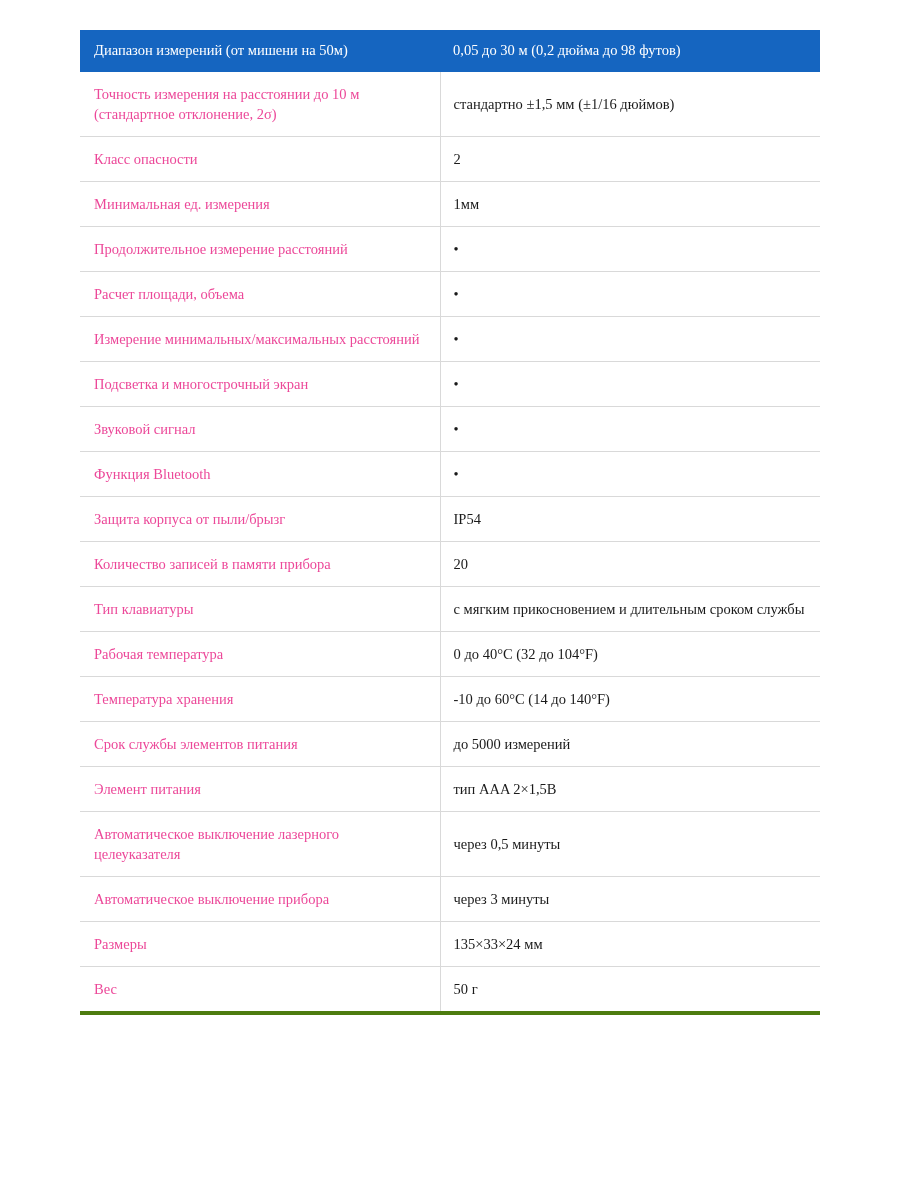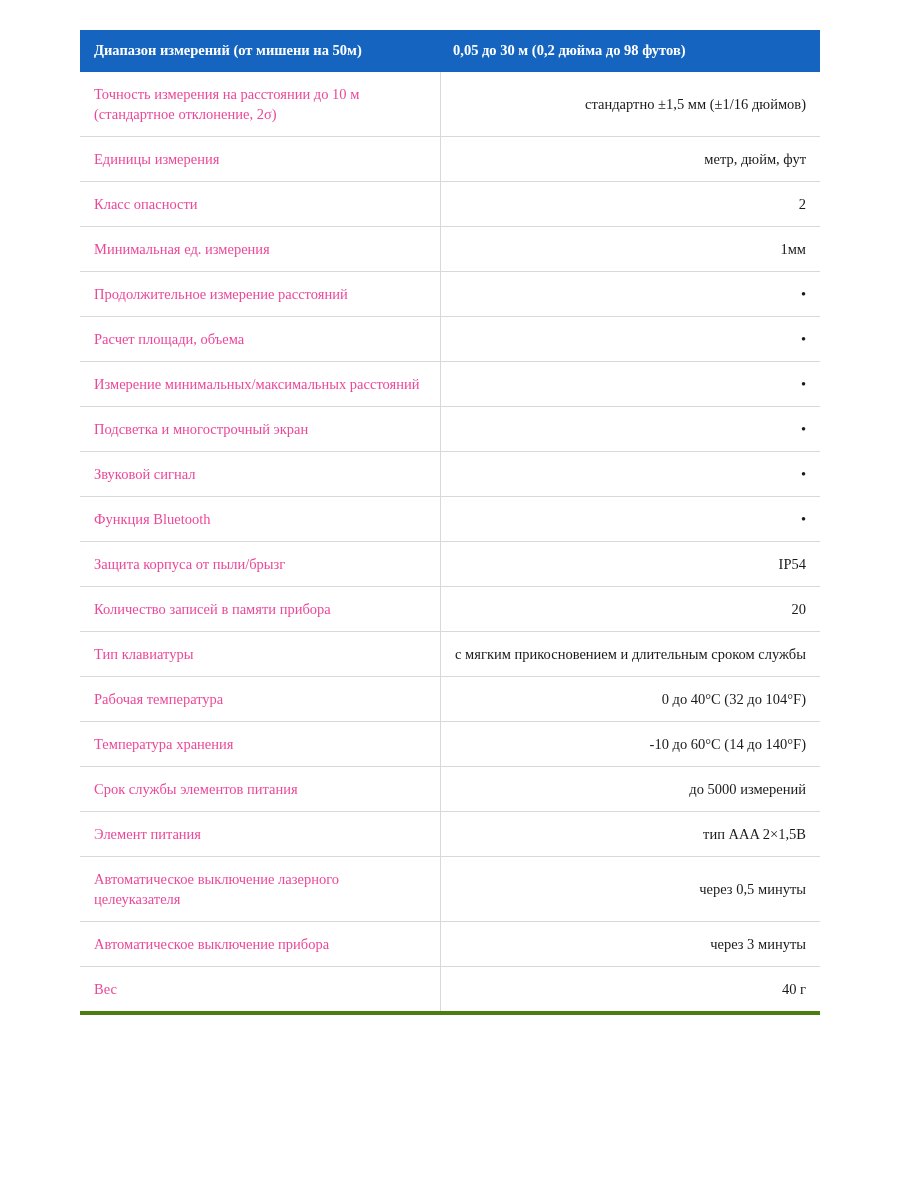--- a/index.html
+++ b/index.html
@@ -25,21 +25,21 @@
     width: 740px;
     border-collapse: collapse;
     table-layout: fixed;
   }
   table.spec-table col.col-label { width: 360px; }
   table.spec-table col.col-value { width: 380px; }
 
   table.spec-table tr.header-row th {
     background: #1565c0;
     color: #ffffff;
-    font-weight: bold;
+    font-weight: normal;
     text-align: left;
     font-size: 14.5px;
     line-height: 1.35;
     padding: 11px 14px 11px 14px;
     border: none;
     vertical-align: middle;
   }
   table.spec-table tr.header-row th.value-cell {
     padding-left: 13px;
   }
@@ -52,21 +52,20 @@
     vertical-align: middle;
     background: #ffffff;
   }
   table.spec-table td.label-cell {
     border-right: 1px solid #d9d9d9;
     color: #ec4899;
   }
   table.spec-table td.value-cell {
     padding-left: 13px;
     color: #1a1a1a;
-    text-align: right;
   }
   table.spec-table tr:last-child td {
     border-bottom: 4px solid #4d7c0f;
   }
 </style>
 </head>
 <body>
 
 <div class="page">
   <table class="spec-table">
@@ -77,24 +76,20 @@
     <thead>
       <tr class="header-row">
         <th class="label-cell">Диапазон измерений (от мишени на 50м)</th>
         <th class="value-cell">0,05 до 30 м (0,2 дюйма до 98 футов)</th>
       </tr>
     </thead>
     <tbody>
         <tr>
           <td class="label-cell">Точность измерения на расстоянии до 10 м (стандартное отклонение, 2σ)</td>
           <td class="value-cell">стандартно ±1,5 мм (±1/16 дюймов)</td>
-        </tr>
-        <tr>
-          <td class="label-cell">Единицы измерения</td>
-          <td class="value-cell">метр, дюйм, фут</td>
         </tr>
         <tr>
           <td class="label-cell">Класс опасности</td>
           <td class="value-cell">2</td>
         </tr>
         <tr>
           <td class="label-cell">Минимальная ед. измерения</td>
           <td class="value-cell">1мм</td>
         </tr>
         <tr>
@@ -151,18 +146,22 @@
         </tr>
         <tr>
           <td class="label-cell">Автоматическое выключение лазерного целеуказателя</td>
           <td class="value-cell">через 0,5 минуты</td>
         </tr>
         <tr>
           <td class="label-cell">Автоматическое выключение прибора</td>
           <td class="value-cell">через 3 минуты</td>
         </tr>
         <tr>
+          <td class="label-cell">Размеры</td>
+          <td class="value-cell">135×33×24 мм</td>
+        </tr>
+        <tr>
           <td class="label-cell">Вес</td>
-          <td class="value-cell">40 г</td>
+          <td class="value-cell">50 г</td>
         </tr>
       </tbody>
   </table>
 </div>
 
 </body></html>

